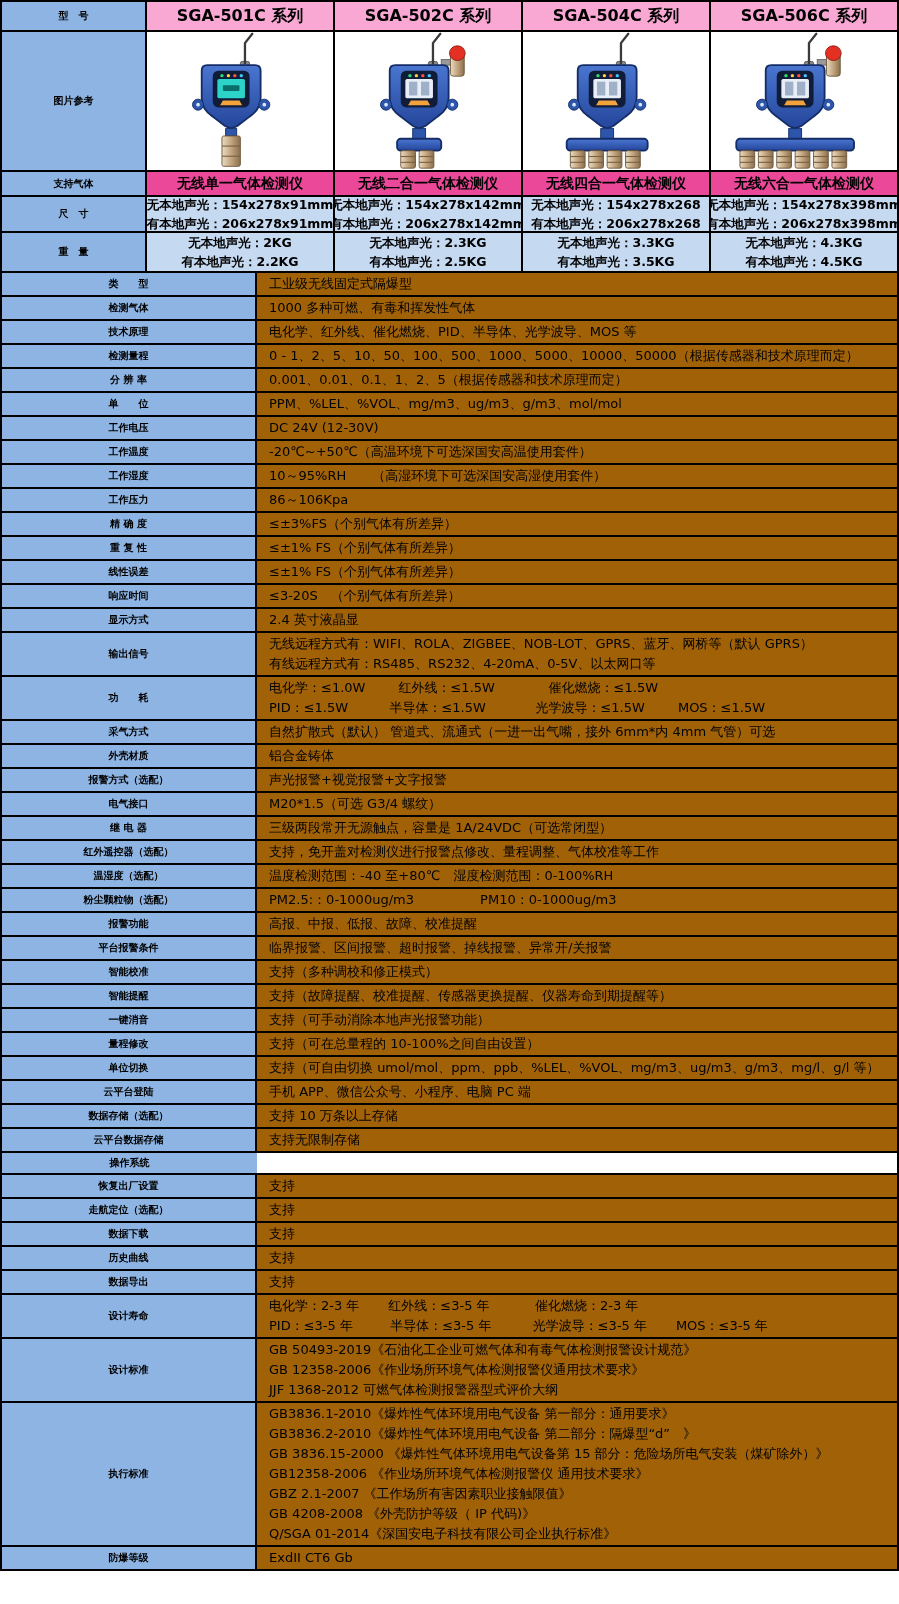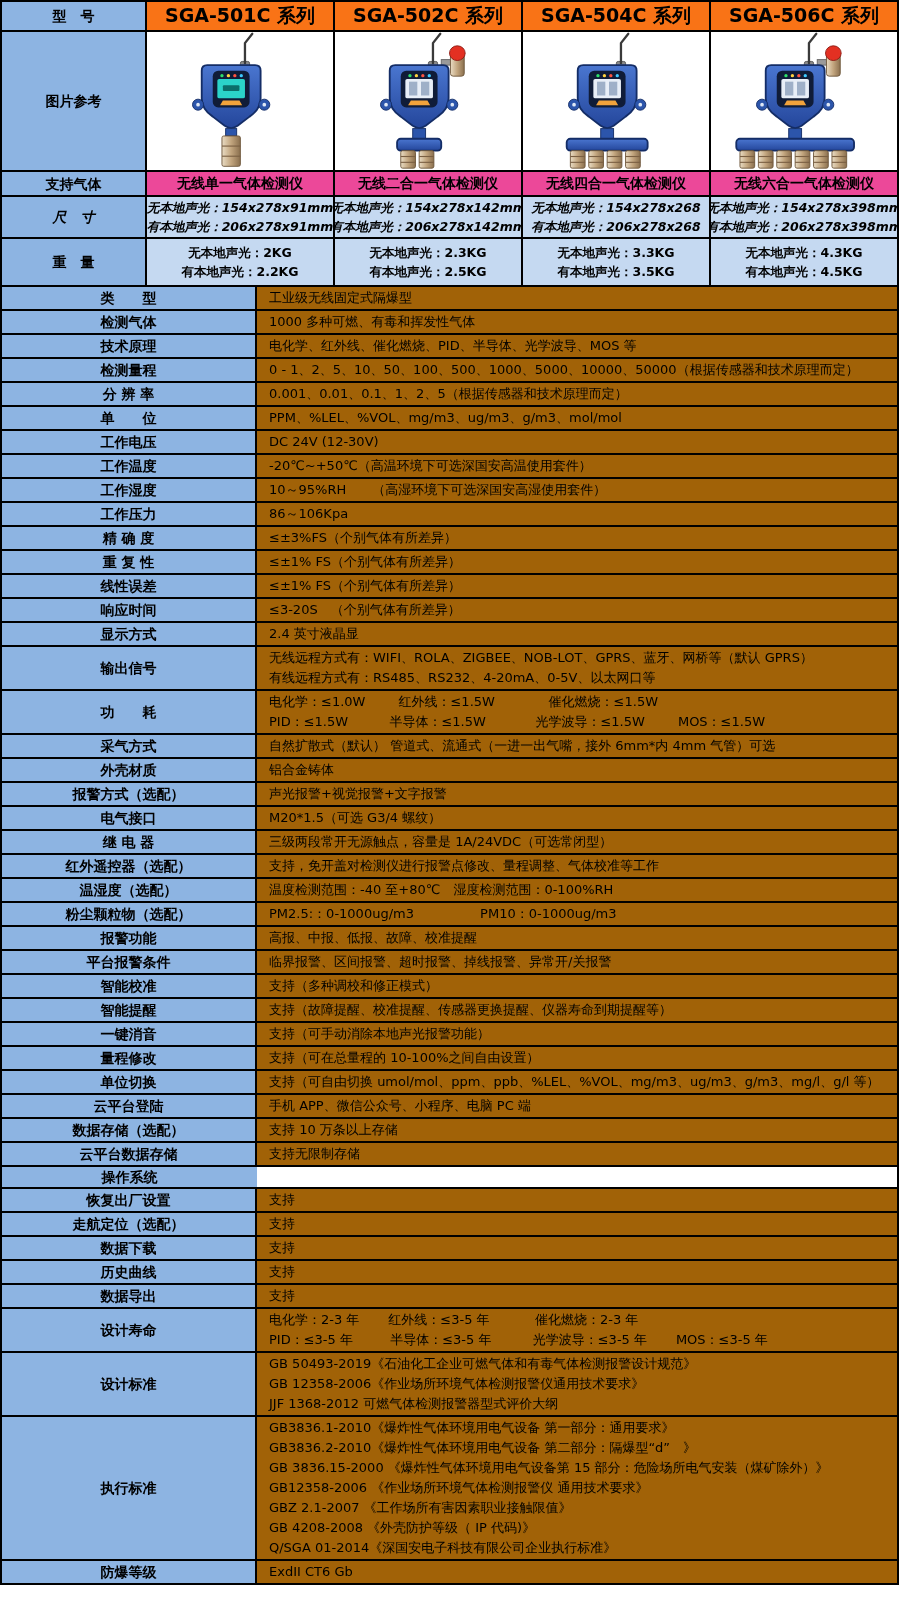--- a/index.html
+++ b/index.html
@@ -11,34 +11,34 @@
     color:#000;
     background:#fff;
   }
   .row{display:flex;box-sizing:border-box;border-bottom:2px solid #000;}
   .row:last-child{border-bottom:none;}
   .cell{box-sizing:border-box;border-right:2px solid #000;overflow:hidden;}
   .cell:last-child{border-right:none;}
   .lbl{
     background:#8db4e2;
     display:flex;align-items:center;justify-content:center;
-    font-weight:bold;font-size:14px;text-align:center;
+    font-weight:bold;font-size:10px;text-align:center;
     padding:0 4px;line-height:18px;
   }
   
   .top-lbl{flex:0 0 145px;}
   .top-val{flex:1 1 0;display:flex;flex-direction:column;align-items:center;justify-content:center;}
   .r-header{height:30px;}
-  .r-header .series-cell{background:#f97316;font-weight:bold;font-size:19px;display:flex;align-items:center;justify-content:center;}
+  .r-header .series-cell{background:#f9a8d4;font-weight:bold;font-size:16px;display:flex;align-items:center;justify-content:center;}
   .r-image{height:140px;}
   .r-image .img-cell{background:#ffffff;display:flex;align-items:flex-start;justify-content:center;}
   .r-support{height:25px;}
   .r-support .top-val{background:#ec4899;font-weight:bold;font-size:14px;}
-  .r-dim{height:42px;font-style:italic;}
-  .r-weight{height:48px;}
+  .r-dim{height:36px;}
+  .r-weight{height:40px;}
   .r-dim .top-val,.r-weight .top-val{background:#c5d9f1;font-size:12.5px;font-weight:bold;}
   .two-line{line-height:19px;white-space:pre;}
   
   .spec-lbl{flex:0 0 255px;}
   .spec-val{
     flex:1 1 0;background:#a16207;
     display:flex;flex-direction:column;justify-content:center;
     padding:1px 0 1px 12px;
   }
   .spec-line{

